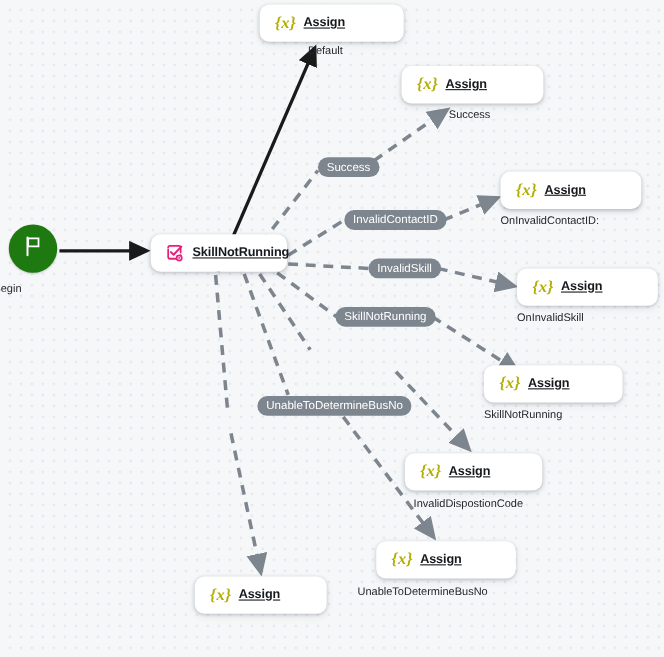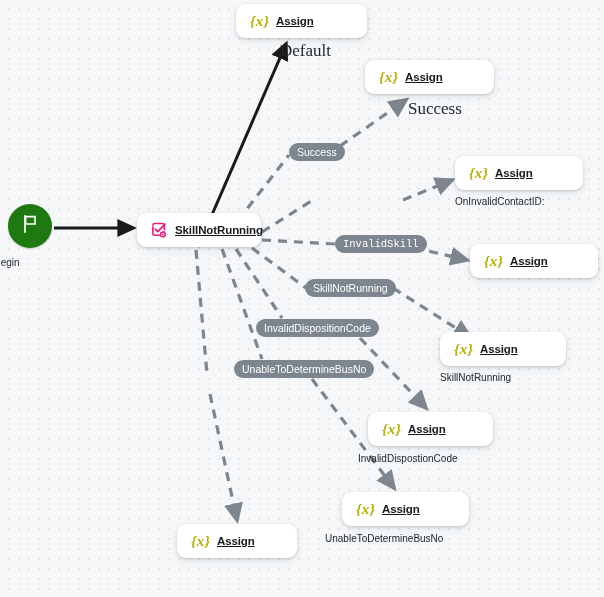--- a/index.html
+++ b/index.html
@@ -95,24 +95,23 @@
     line-height: 18px;
     height: 18px;
     padding: 0 8px;
     border-radius: 9px;
     white-space: nowrap;
     box-sizing: border-box;
   }
   
   .edge-text {
     position: absolute;
-    font-size: 17px;
+    font-size: 10px;
     color: #23272b;
     white-space: nowrap;
-    font-family: Liberation Serif, serif;
   }
 </style>
 </head>
 <body>
 
 <div id="canvas">
 
   <svg id="edges" viewBox="0 0 604 597" width="604" height="597">
     <defs>
       <marker id="arrow-gray" markerWidth="7" markerHeight="7" refX="5.2" refY="3" orient="auto">
@@ -213,51 +212,52 @@
     <span class="node-title">Assign</span>
   </div>
   <div class="node-caption" style="left:455px; top:194px; width:128px;">OnInvalidContactID:</div>
 
   <div class="node-box" style="left:470px; top:244px; width:128px;">
     <span class="node-icon">
       <span class="assign-glyph">{<span style="padding:0 .5px;">x</span>}</span>
     </span>
     <span class="node-title">Assign</span>
   </div>
+  <div class="node-caption" style="left:470px; top:282px; width:128px;">OnInvalidSkill</div>
 
   <div class="node-box" style="left:440px; top:332px; width:126px;">
     <span class="node-icon">
       <span class="assign-glyph">{<span style="padding:0 .5px;">x</span>}</span>
     </span>
     <span class="node-title">Assign</span>
   </div>
   <div class="node-caption" style="left:440px; top:370px; width:126px;">SkillNotRunning</div>
 
   <div class="node-box" style="left:368px; top:412px; width:125px;">
     <span class="node-icon">
       <span class="assign-glyph">{<span style="padding:0 .5px;">x</span>}</span>
     </span>
     <span class="node-title">Assign</span>
   </div>
-  <div class="node-caption" style="left:358px; top:451px; width:146px;">InvalidDispostionCode</div>
+  <div class="node-caption" style="left:376px; top:451px; width:146px;">InvalidDispostionCode</div>
 
   <div class="node-box" style="left:342px; top:492px; width:127px;">
     <span class="node-icon">
       <span class="assign-glyph">{<span style="padding:0 .5px;">x</span>}</span>
     </span>
     <span class="node-title">Assign</span>
   </div>
   <div class="node-caption" style="left:325px; top:531px; width:162px;">UnableToDetermineBusNo</div>
 
   <div class="node-box" style="left:177px; top:524px; width:120px;">
     <span class="node-icon">
       <span class="assign-glyph">{<span style="padding:0 .5px;">x</span>}</span>
     </span>
     <span class="node-title">Assign</span>
   </div>
 
   <div class="edge-pill" style="left:289px; top:143px;">Success</div>
-  <div class="edge-pill" style="left:335px; top:235px;font-family:Liberation Mono, monospace;">InvalidSkill</div>
+  <div class="edge-pill" style="left:313px; top:191px;">InvalidContactID</div>
+  <div class="edge-pill" style="left:335px; top:235px;">InvalidSkill</div>
   <div class="edge-pill" style="left:305px; top:279px;">SkillNotRunning</div>
-  <div class="edge-pill" style="left:256px; top:319px;">InvalidDispositionCode</div>
   <div class="edge-pill" style="left:234px; top:360px;">UnableToDetermineBusNo</div>
 
 </div>
 
 </body></html>

